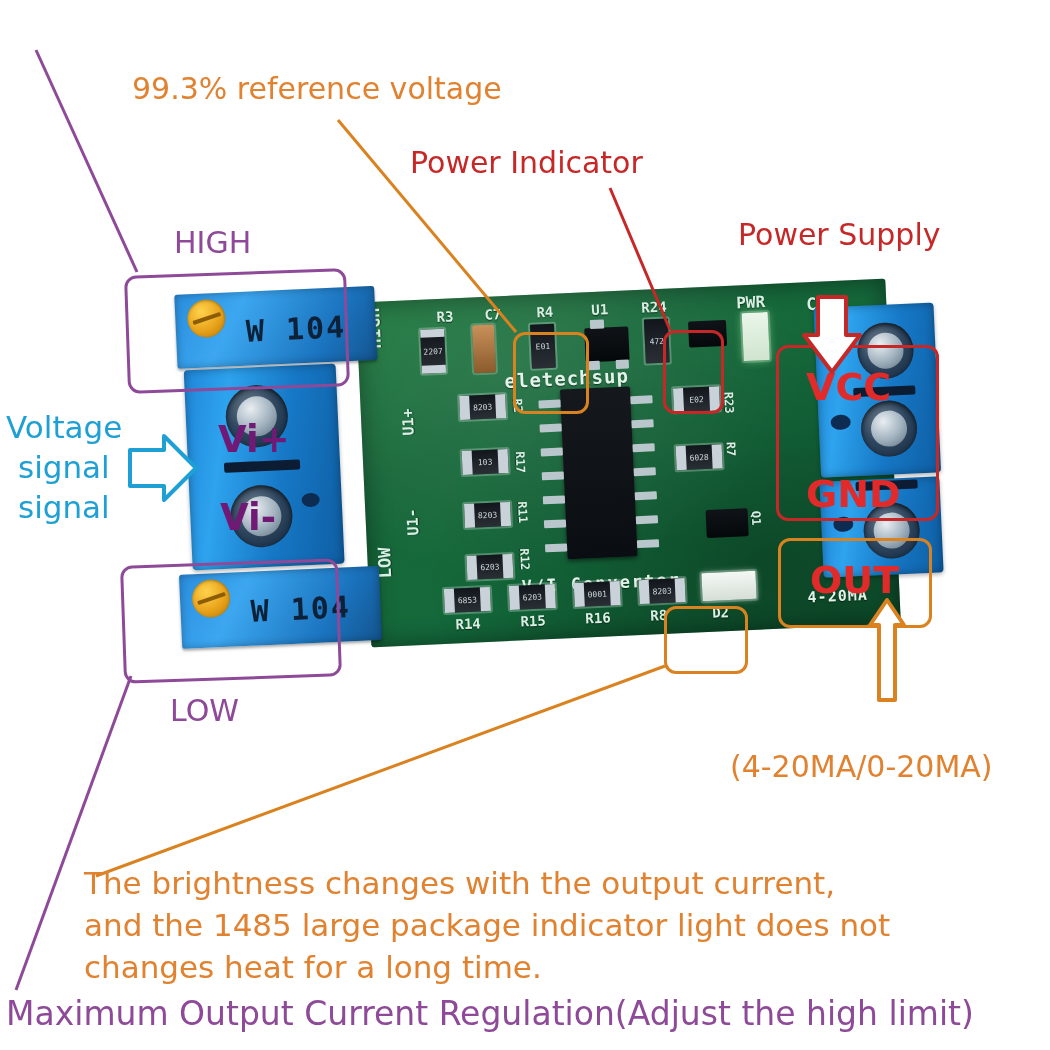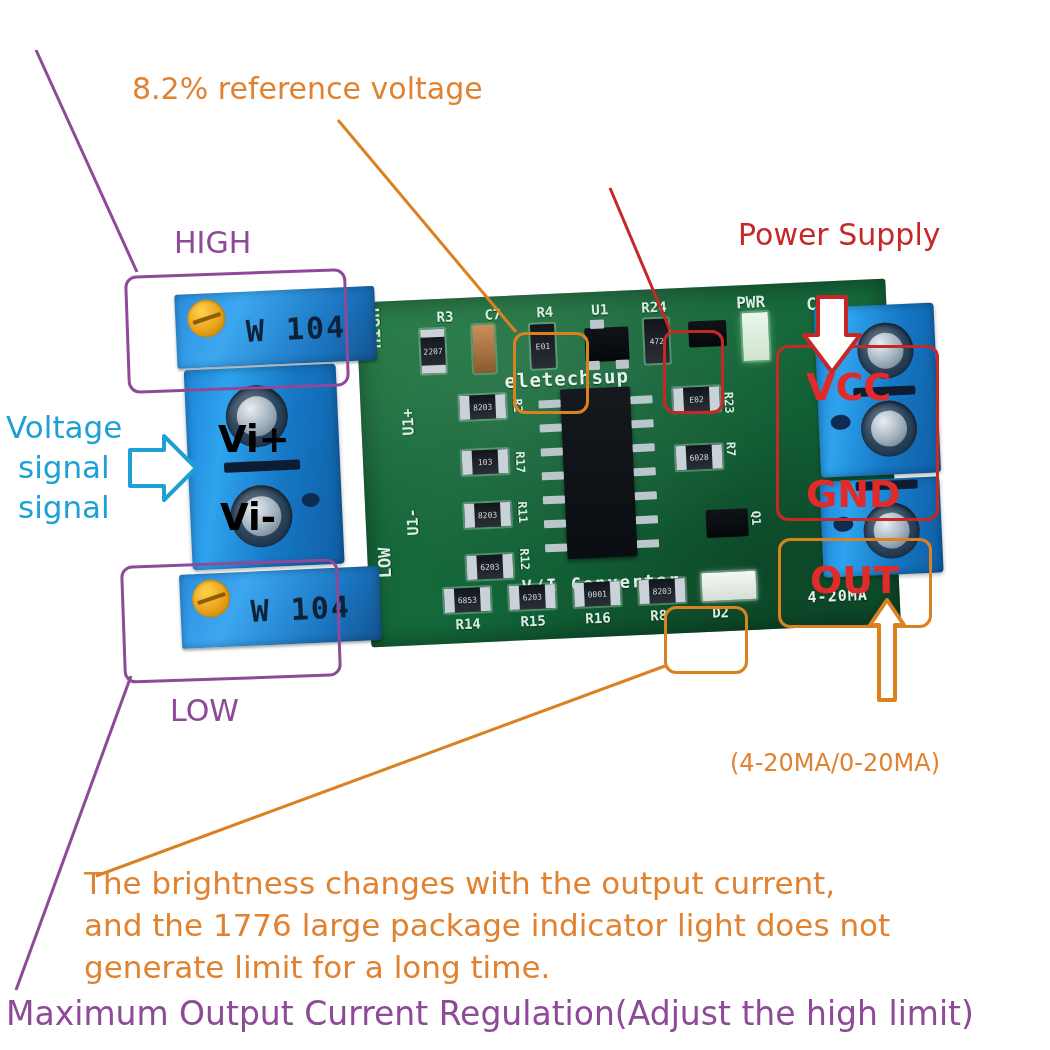--- a/index.html
+++ b/index.html
@@ -77,21 +77,21 @@
        color:#cfd8dd;font-family:"DejaVu Sans Mono",monospace;font-size:8px;}
   .ic{position:absolute;background:linear-gradient(#15191e,#0a0d11);border-radius:2px;box-shadow:0 2px 4px rgba(0,0,0,.5);}
   .pin{position:absolute;background:#b9c6cc;border-radius:1px;}
   .led{position:absolute;background:linear-gradient(#f4f8f4,#d5ded6);border-radius:1px;box-shadow:0 0 6px rgba(255,255,255,.5),0 0 0 2px rgba(190,215,200,.3);}
   .ledgreen{position:absolute;background:linear-gradient(#eaf6ea,#cfe4cf);border-radius:1px;box-shadow:0 0 8px rgba(180,255,180,.55),0 0 0 2px rgba(190,215,200,.3);}
   .sot{position:absolute;background:linear-gradient(#101418,#05080b);border-radius:2px;}
   .capb{position:absolute;background:linear-gradient(#c9905a,#8a5b2c);border-radius:2px;box-shadow:0 0 0 2px rgba(190,215,200,.3);}
   .brand{position:absolute;color:#e4f3ea;font-family:"DejaVu Sans Mono",monospace;font-weight:bold;letter-spacing:1px;text-shadow:0 1px 1px rgba(0,0,0,.5);}
 
   
-  .padlbl{position:absolute;color:#000000;font-weight:bold;font-family:"DejaVu Sans",sans-serif;}
+  .padlbl{position:absolute;color:#701a75;font-weight:bold;font-family:"DejaVu Sans",sans-serif;}
 
   
   .hlbox{position:absolute;border-radius:12px;background:transparent;}
   .hl-purple{border:3px solid #8E4A98;}
   .hl-orange{border:3px solid #D9821F;}
   .hl-red{border:3px solid #C62828;}
   svg.lines{position:absolute;left:0;top:0;width:1050px;height:1050px;pointer-events:none;}
 </style>
 </head>
 <body>
@@ -300,33 +300,34 @@
     <g>
       <polygon points="818,297 846,297 846,335 860,335 832,372 804,335 818,335" fill="#ffffff" stroke="#C62828" stroke-width="4" stroke-linejoin="round"></polygon>
     </g>
 
     <g>
       <polygon points="870,625 887,600 904,625 895,625 895,700 879,700 879,625" fill="#ffffff" stroke="#D9821F" stroke-width="4" stroke-linejoin="round"></polygon>
     </g>
   </svg>
 
 
-  <div class="anno orange" style="left:132px;top:72px;font-size:30px;">8.2% reference voltage</div>
-
+  <div class="anno orange" style="left:132px;top:72px;font-size:30px;">99.3% reference voltage</div>
+
+  <div class="anno red" style="left:410px;top:146px;font-size:30px;">Power Indicator</div>
 
   <div class="anno red" style="left:738px;top:218px;font-size:30px;">Power Supply</div>
 
   <div class="anno purple" style="left:174px;top:226px;font-size:30px;">HIGH</div>
   <div class="anno purple" style="left:170px;top:694px;font-size:30px;">LOW</div>
 
   <div class="anno blue" style="left:6px;top:410px;font-size:31px;">Voltage</div>
   <div class="anno blue" style="left:18px;top:450px;font-size:31px;">signal</div>
   <div class="anno blue" style="left:18px;top:490px;font-size:31px;">signal</div>
 
-  <div class="anno orange" style="left:730px;top:750px;font-size:24px;">(4-20MA/0-20MA)</div>
+  <div class="anno orange" style="left:730px;top:750px;font-size:30px;">(4-20MA/0-20MA)</div>
 
   <div class="anno orange" style="left:84px;top:866px;font-size:31px;">The brightness changes with the output current,</div>
-  <div class="anno orange" style="left:84px;top:908px;font-size:31px;">and the 1776 large package indicator light does not</div>
-  <div class="anno orange" style="left:84px;top:950px;font-size:31px;">generate limit for a long time.</div>
+  <div class="anno orange" style="left:84px;top:908px;font-size:31px;">and the 1485 large package indicator light does not</div>
+  <div class="anno orange" style="left:84px;top:950px;font-size:31px;">changes heat for a long time.</div>
 
   <div class="anno purple" style="left:6px;top:996px;font-size:33px;">Maximum Output Current Regulation(Adjust the high limit)</div>
 
 </div>
 
 </body></html>

